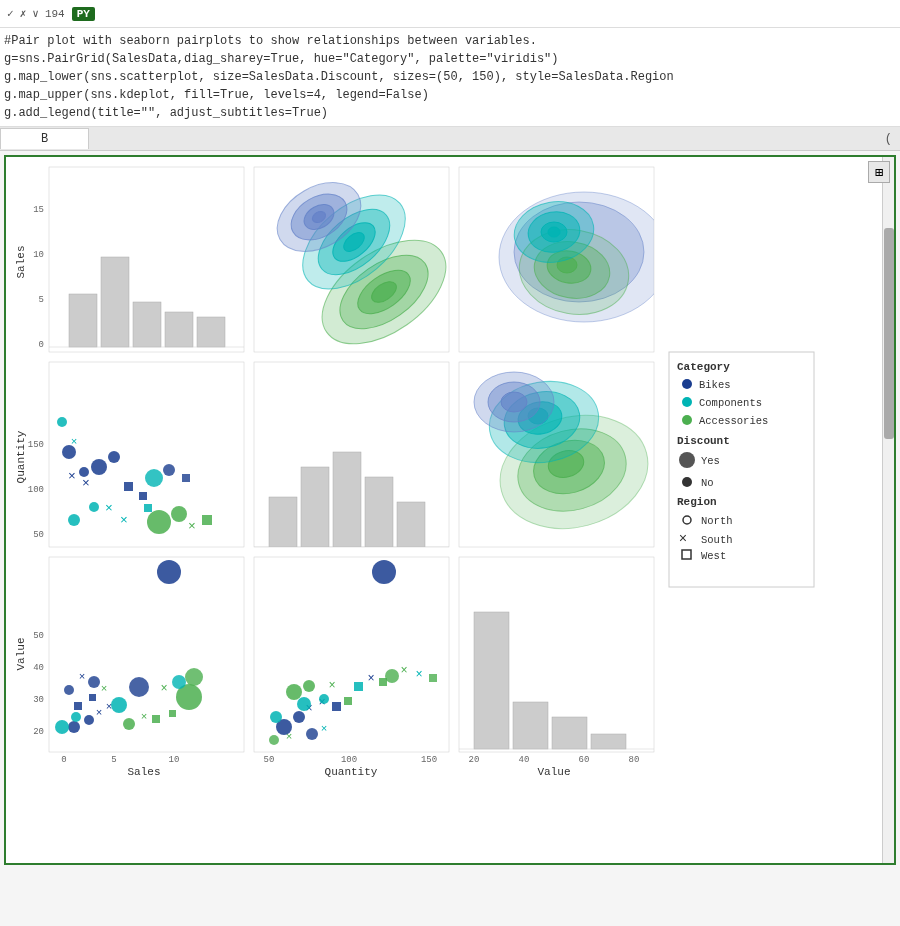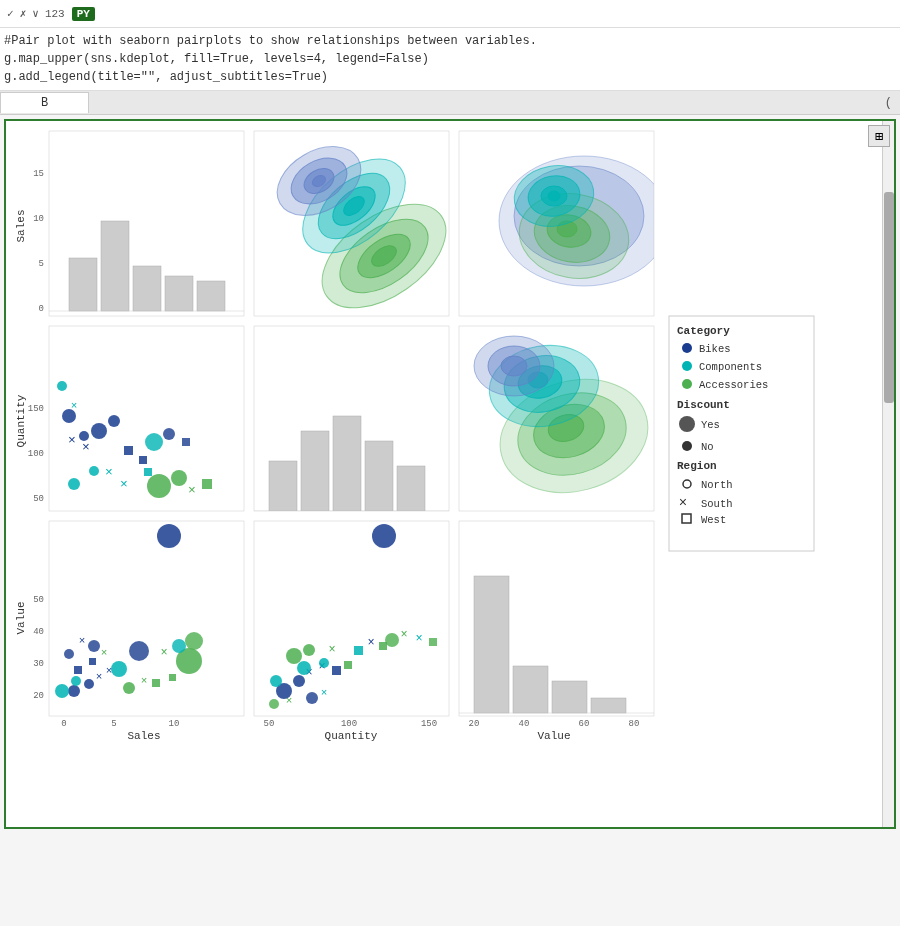--- a/index.html
+++ b/index.html
@@ -126,26 +126,28 @@
   </style>
 </head>
 <body>
 
 <div style="position:relative; width:900px; height:926px; background:#f5f5f5;">
 
   <div class="toolbar">
     <span class="toolbar-icon">✓</span>
     <span class="toolbar-icon">✗</span>
     <span class="toolbar-icon">∨</span>
-    <span class="toolbar-icon">123</span>
+    <span class="toolbar-icon">194</span>
     <span class="py-badge">PY</span>
   </div>
 
   <div class="code-cell">
     <div class="code-line code-comment">#Pair plot with seaborn pairplots to show relationships between variables.</div>
+    <div class="code-line code-fn">g=sns.PairGrid(SalesData,diag_sharey=True, hue="Category", palette="viridis")</div>
+    <div class="code-line code-fn">g.map_lower(sns.scatterplot, size=SalesData.Discount, sizes=(50, 150), style=SalesData.Region</div>
     <div class="code-line code-fn">g.map_upper(sns.kdeplot, fill=True, levels=4, legend=False)</div>
     <div class="code-line code-fn">g.add_legend(title="", adjust_subtitles=True)</div>
   </div>
 
   <div class="tab-bar">
     <div class="tab-label">B</div>
     <div class="tab-expand">(</div>
   </div>
 
   <div class="output-area">

